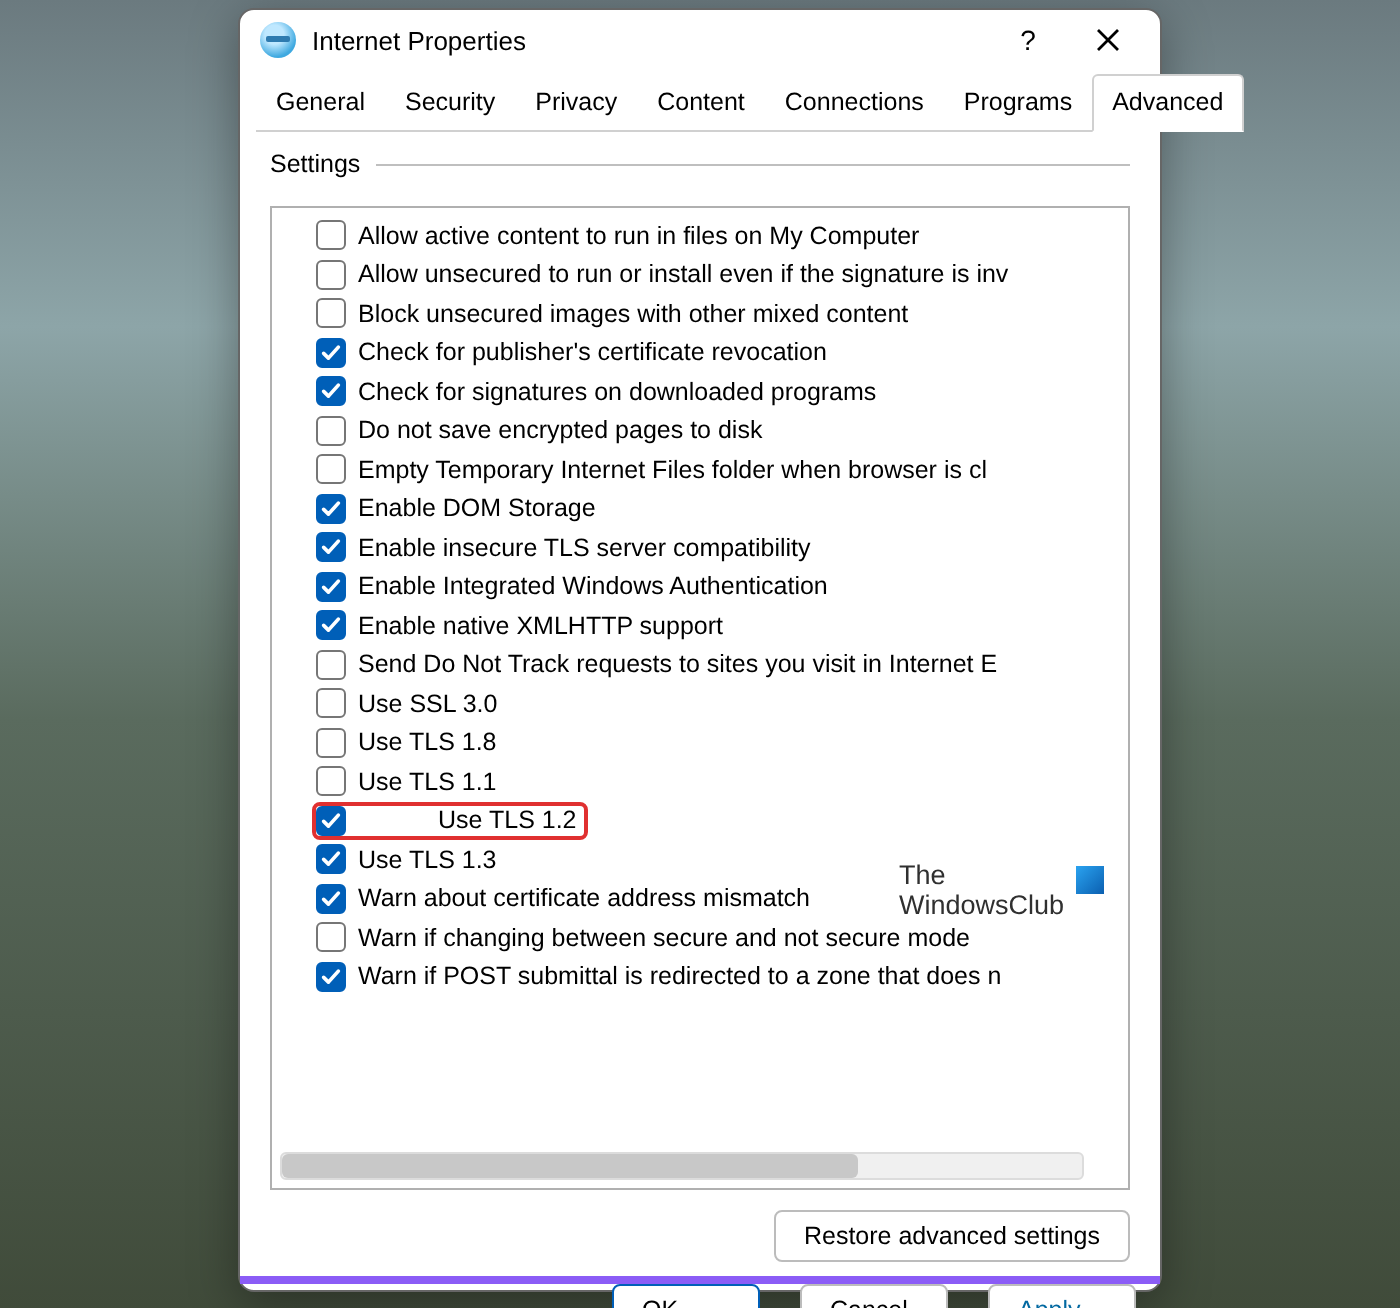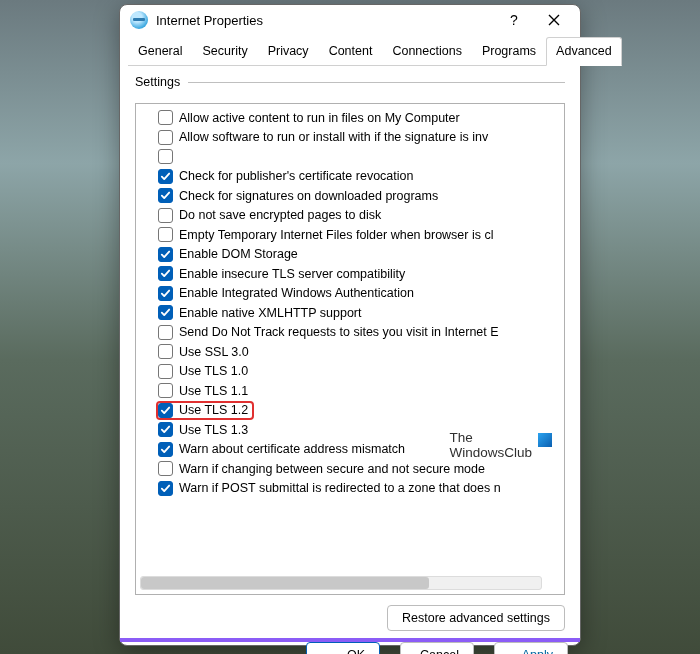--- a/index.html
+++ b/index.html
@@ -67,21 +67,21 @@
   }
   .chk {
     width:15px; height:15px; border:1px solid #767676; border-radius:3px;
     margin-right:6px; display:flex; align-items:center; justify-content:center;
     background:#fff; flex-shrink:0;
   }
   .chk.checked { background:#005fb8; border-color:#005fb8; }
   .chk.checked svg { width:11px; height:11px; }
   .row.highlight .chk-wrap {
     border:2px solid #e03030; border-radius:4px; padding: 0 4px 0 0;
-    display:flex; align-items:center; margin-left:-2px;
+    display:flex; align-items:center; margin-left:-2px;gap:40px;
   }
   .chk-wrap{ display:flex; align-items:center; }
   .hscroll {
     position:absolute; left:4px; right:22px; bottom:4px; height:14px;
     background:#f0f0f0; border:1px solid #dcdcdc; border-radius:3px;
   }
   .hscroll-thumb{
     position:absolute; left:0; top:0; height:100%; width:72%;
     background:#c8c8c8; border-radius:3px;
   }
@@ -93,21 +93,21 @@
   .watermark .wm-sq{
     width:14px; height:14px; background:linear-gradient(135deg,#2aa3f0,#0b5fb0);
     margin-top:2px;
   }
   .restore-row{
     display:flex; justify-content:flex-end; padding-top:10px;
   }
   .btn {
     font-size:12.5px; padding:5px 14px; background:#fff;
     border:1px solid #bcbcbc; border-radius:4px; min-width:74px;
-    text-align:right;
+    text-align:left;
   }
   .btn.disabled{ color:#0369a1; }
   .btn.default{ border-color:#005fb8; }
   .footer {
     border-top:4px solid #8b5cf6;
     display:flex; justify-content:flex-end; gap:20px;
     padding:0 12px 12px 12px;
   }
   .sep{ flex:1; }
 </style>
@@ -147,26 +147,27 @@
       <div class="settings-list" id="settings-list">
         <div class="row">
             <span class="chk-wrap">
               <span class="chk"></span>
               <span>Allow active content to run in files on My Computer</span>
             </span>
           </div>
           <div class="row">
             <span class="chk-wrap">
               <span class="chk"></span>
-              <span>Allow software to run or install with if the signature is inv</span>
-            </span>
-          </div>
-          <div class="row">
-            <span class="chk-wrap">
-              <span class="chk"></span>
+              <span>Allow unsecured to run or install even if the signature is inv</span>
+            </span>
+          </div>
+          <div class="row">
+            <span class="chk-wrap">
+              <span class="chk"></span>
+              <span>Block unsecured images with other mixed content</span>
             </span>
           </div>
           <div class="row">
             <span class="chk-wrap">
               <span class="chk checked">
                 <svg viewBox="0 0 12 12">
                   <path d="M2 6.2 L4.6 8.8 L10 2.8" stroke="#fff" stroke-width="2" fill="none" stroke-linecap="round" stroke-linejoin="round"></path>
                 </svg>
               </span>
               <span>Check for publisher's certificate revocation</span>
@@ -242,21 +243,21 @@
           </div>
           <div class="row">
             <span class="chk-wrap">
               <span class="chk"></span>
               <span>Use SSL 3.0</span>
             </span>
           </div>
           <div class="row">
             <span class="chk-wrap">
               <span class="chk"></span>
-              <span>Use TLS 1.0</span>
+              <span>Use TLS 1.8</span>
             </span>
           </div>
           <div class="row">
             <span class="chk-wrap">
               <span class="chk"></span>
               <span>Use TLS 1.1</span>
             </span>
           </div>
           <div class="row highlight">
             <span class="chk-wrap">

